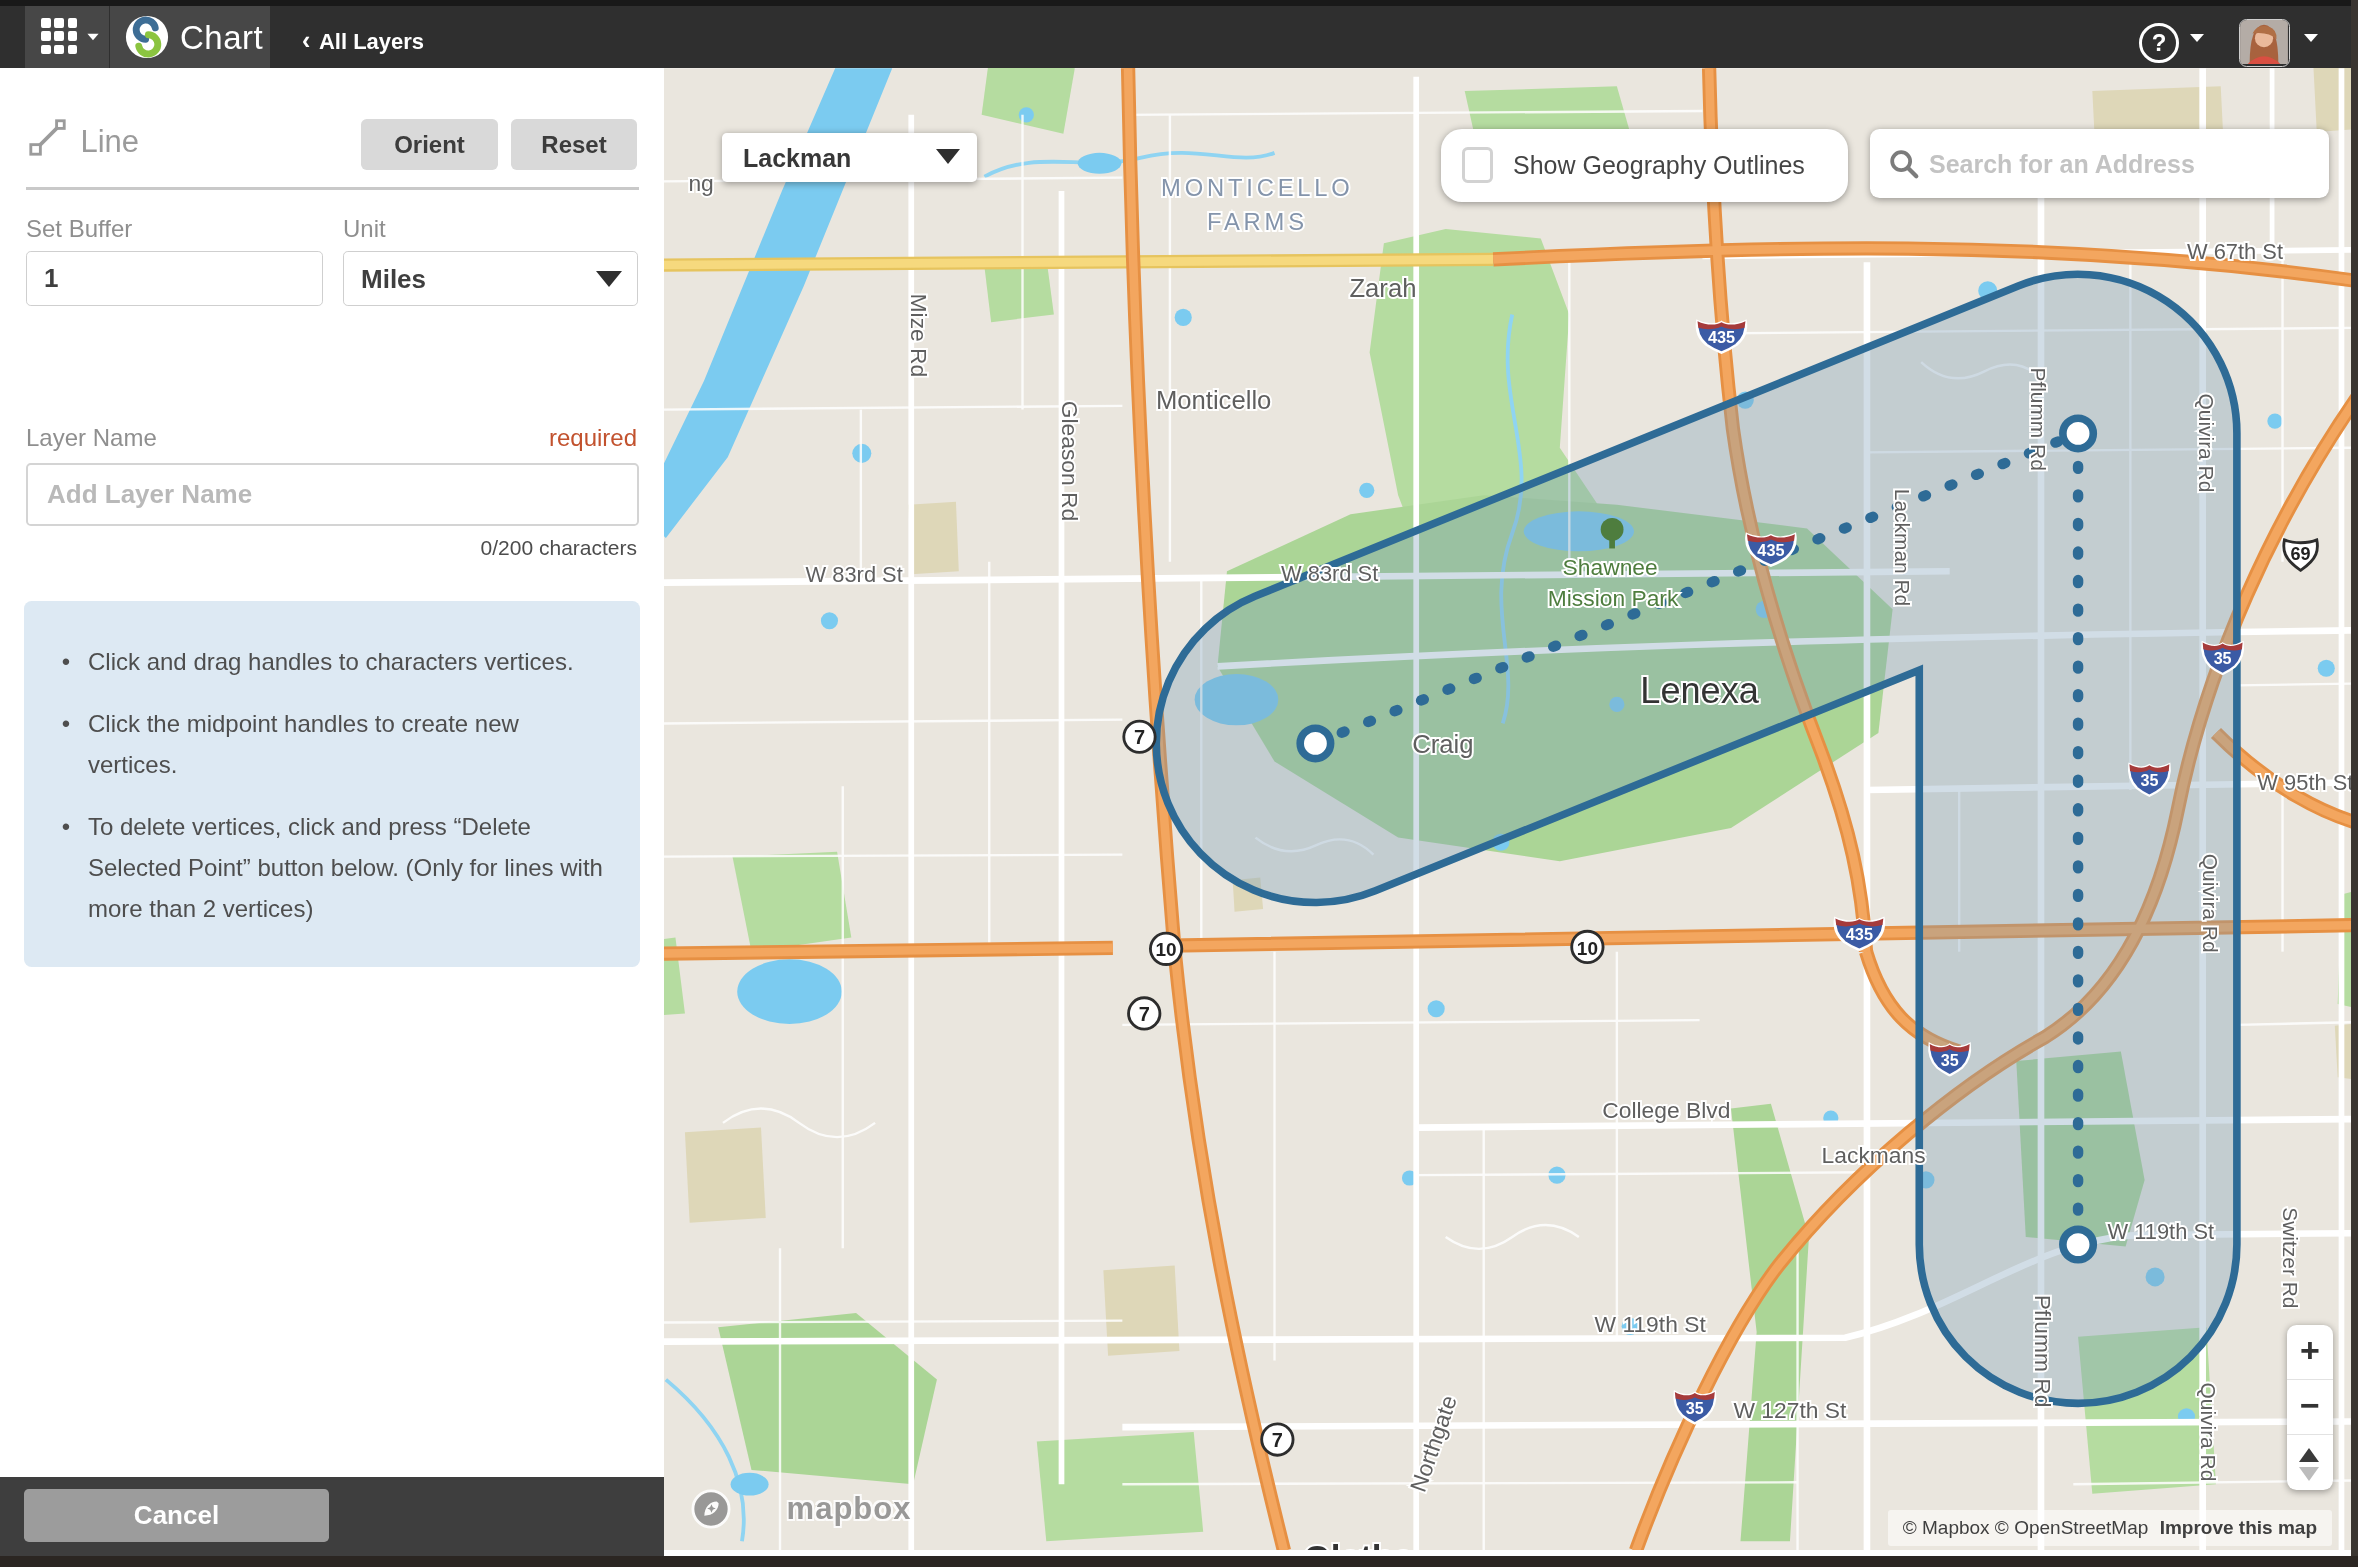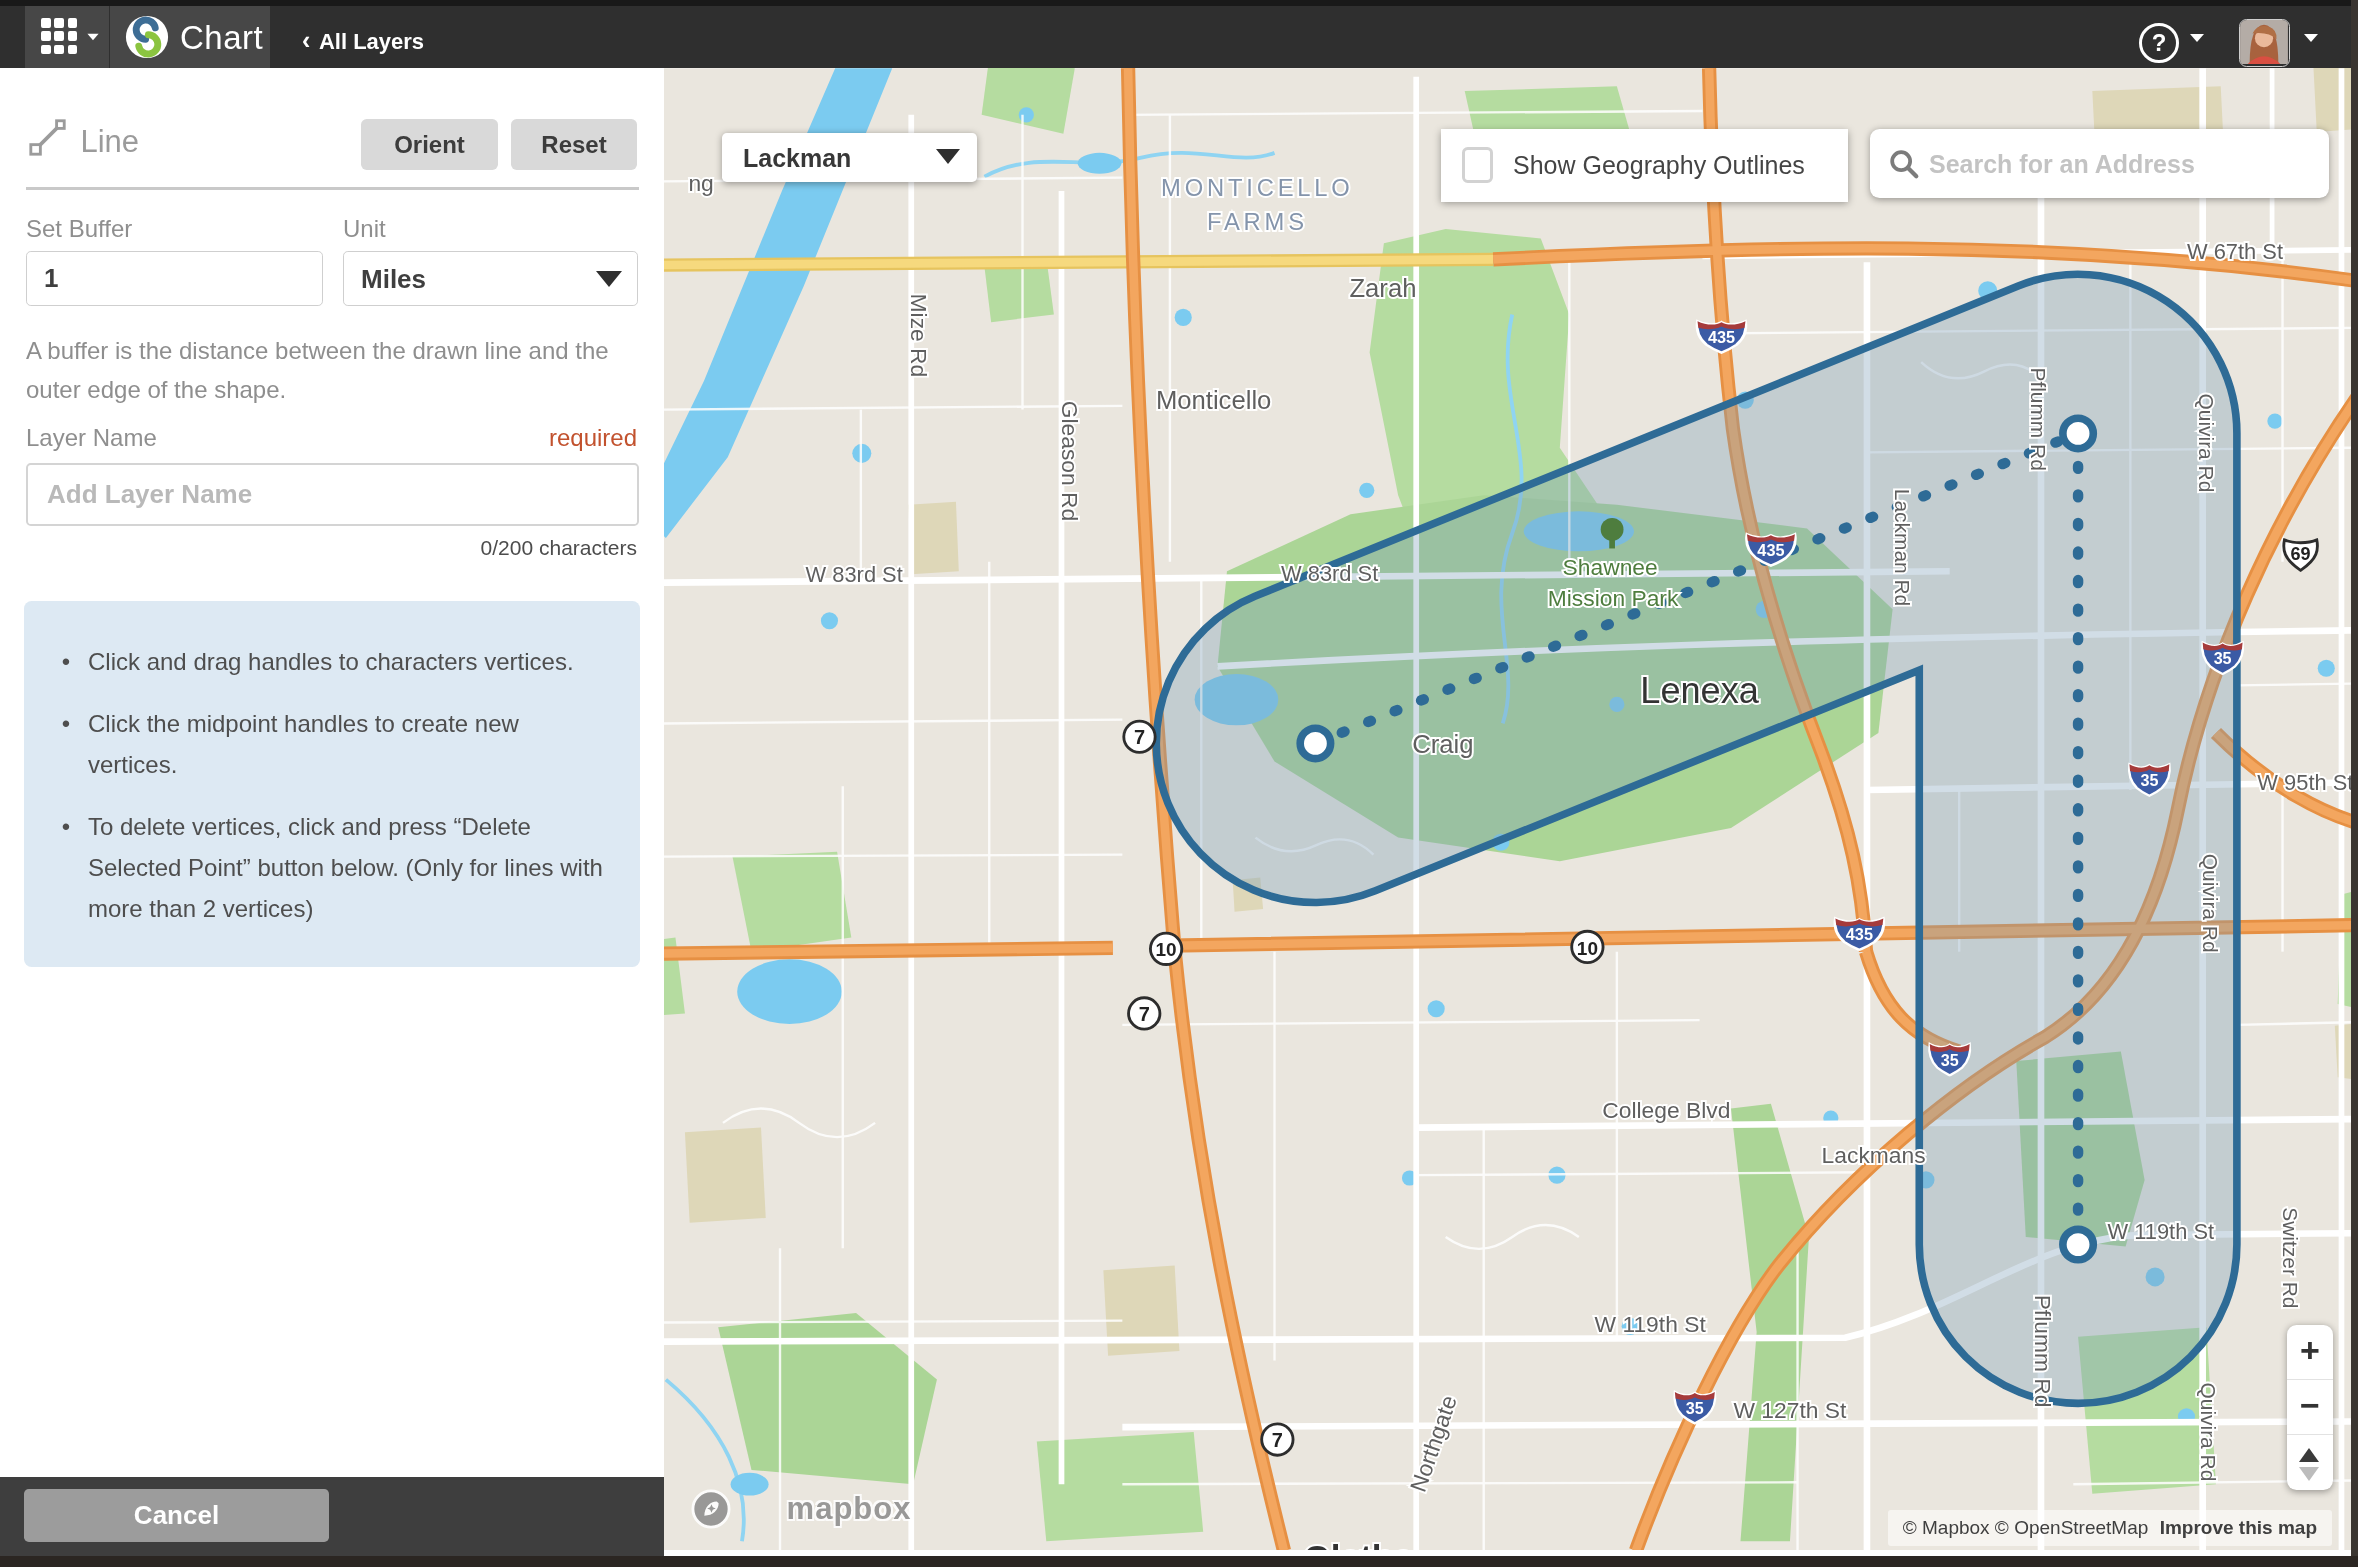--- a/index.html
+++ b/index.html
@@ -71,21 +71,21 @@
   #save-btn   { left:344px; width:294px; background:#32719e; }
 
   
   #map-wrap { position:absolute; left:664px; top:68px; width:1687px; height:1488px; background:#fff; }
   #map-svg { position:absolute; left:0; top:0; }
   .ctl { position:absolute; background:#fff; box-shadow:0 1.9px 7.6px rgba(0,0,0,.35); }
   #style-select { left:58px; top:65px; width:255px; height:49px; border-radius:4.8px; cursor:pointer; }
   #style-select .val { position:absolute; left:21px; top:10.5px; font-size:25px; font-weight:bold; color:#383838; }
   #style-select .tri { position:absolute; right:17px; top:16px; width:0; height:0;
                        border-left:12.4px solid transparent; border-right:12.4px solid transparent; border-top:15px solid #2f2f2f; }
-  #geo-box { left:777px; top:61px; width:407px; height:73px; border-radius:0; }
+  #geo-box { left:777px; top:61px; width:407px; height:73px; border-radius:21px; }
   #geo-checkbox { position:absolute; left:21px; top:18px; width:31px; height:36px; border:3.8px solid #d2d2d2; border-radius:5.7px;
                   background:#fff; cursor:pointer; }
   #geo-label { position:absolute; left:72px; top:22px; font-size:25px; color:#444; }
   #search-box { left:1206px; top:61px; width:459px; height:69px; border-radius:9.5px; }
   #search-icon { position:absolute; left:17px; top:18px; }
   #search-input { position:absolute; left:59px; top:5.7px; width:380px; height:60px; border:none; outline:none;
                   font-family:"Liberation Sans",sans-serif; font-size:25px; font-weight:bold; color:#555; }
   #search-input::placeholder { color:#c3c3c3; }
   #zoom-ctl { left:1623px; top:1257px; width:46px; height:165px; border-radius:9.5px; overflow:hidden; }
   .zcell { position:relative; width:46px; height:55px; border-bottom:1px solid #e2e2e2; cursor:pointer;
@@ -172,21 +172,20 @@
     <button id="reset-btn" class="sb-btn">Reset</button>
     <div id="sb-divider"></div>
 
     <div id="lbl-buffer" class="sb-label">Set Buffer</div>
     <div id="lbl-unit" class="sb-label">Unit</div>
     <input id="buffer-input" value="1" style="">
     <div id="unit-select">
       <span class="val">Miles</span>
       <span class="tri"></span>
     </div>
-    <div id="buffer-help">A buffer is the distance between the drawn line and the outer edge of the shape.</div>
 
     <div id="lbl-layer" class="sb-label">Layer Name</div>
     <div id="lbl-required">required</div>
     <input id="layer-input" placeholder="Add Layer Name" style="">
     <div id="char-counter">0/200 characters</div>
 
     <div id="tips-box">
       <ul>
         <li>Click and drag handles to characters vertices.</li>
         <li>Click the midpoint handles to create new vertices.</li>

